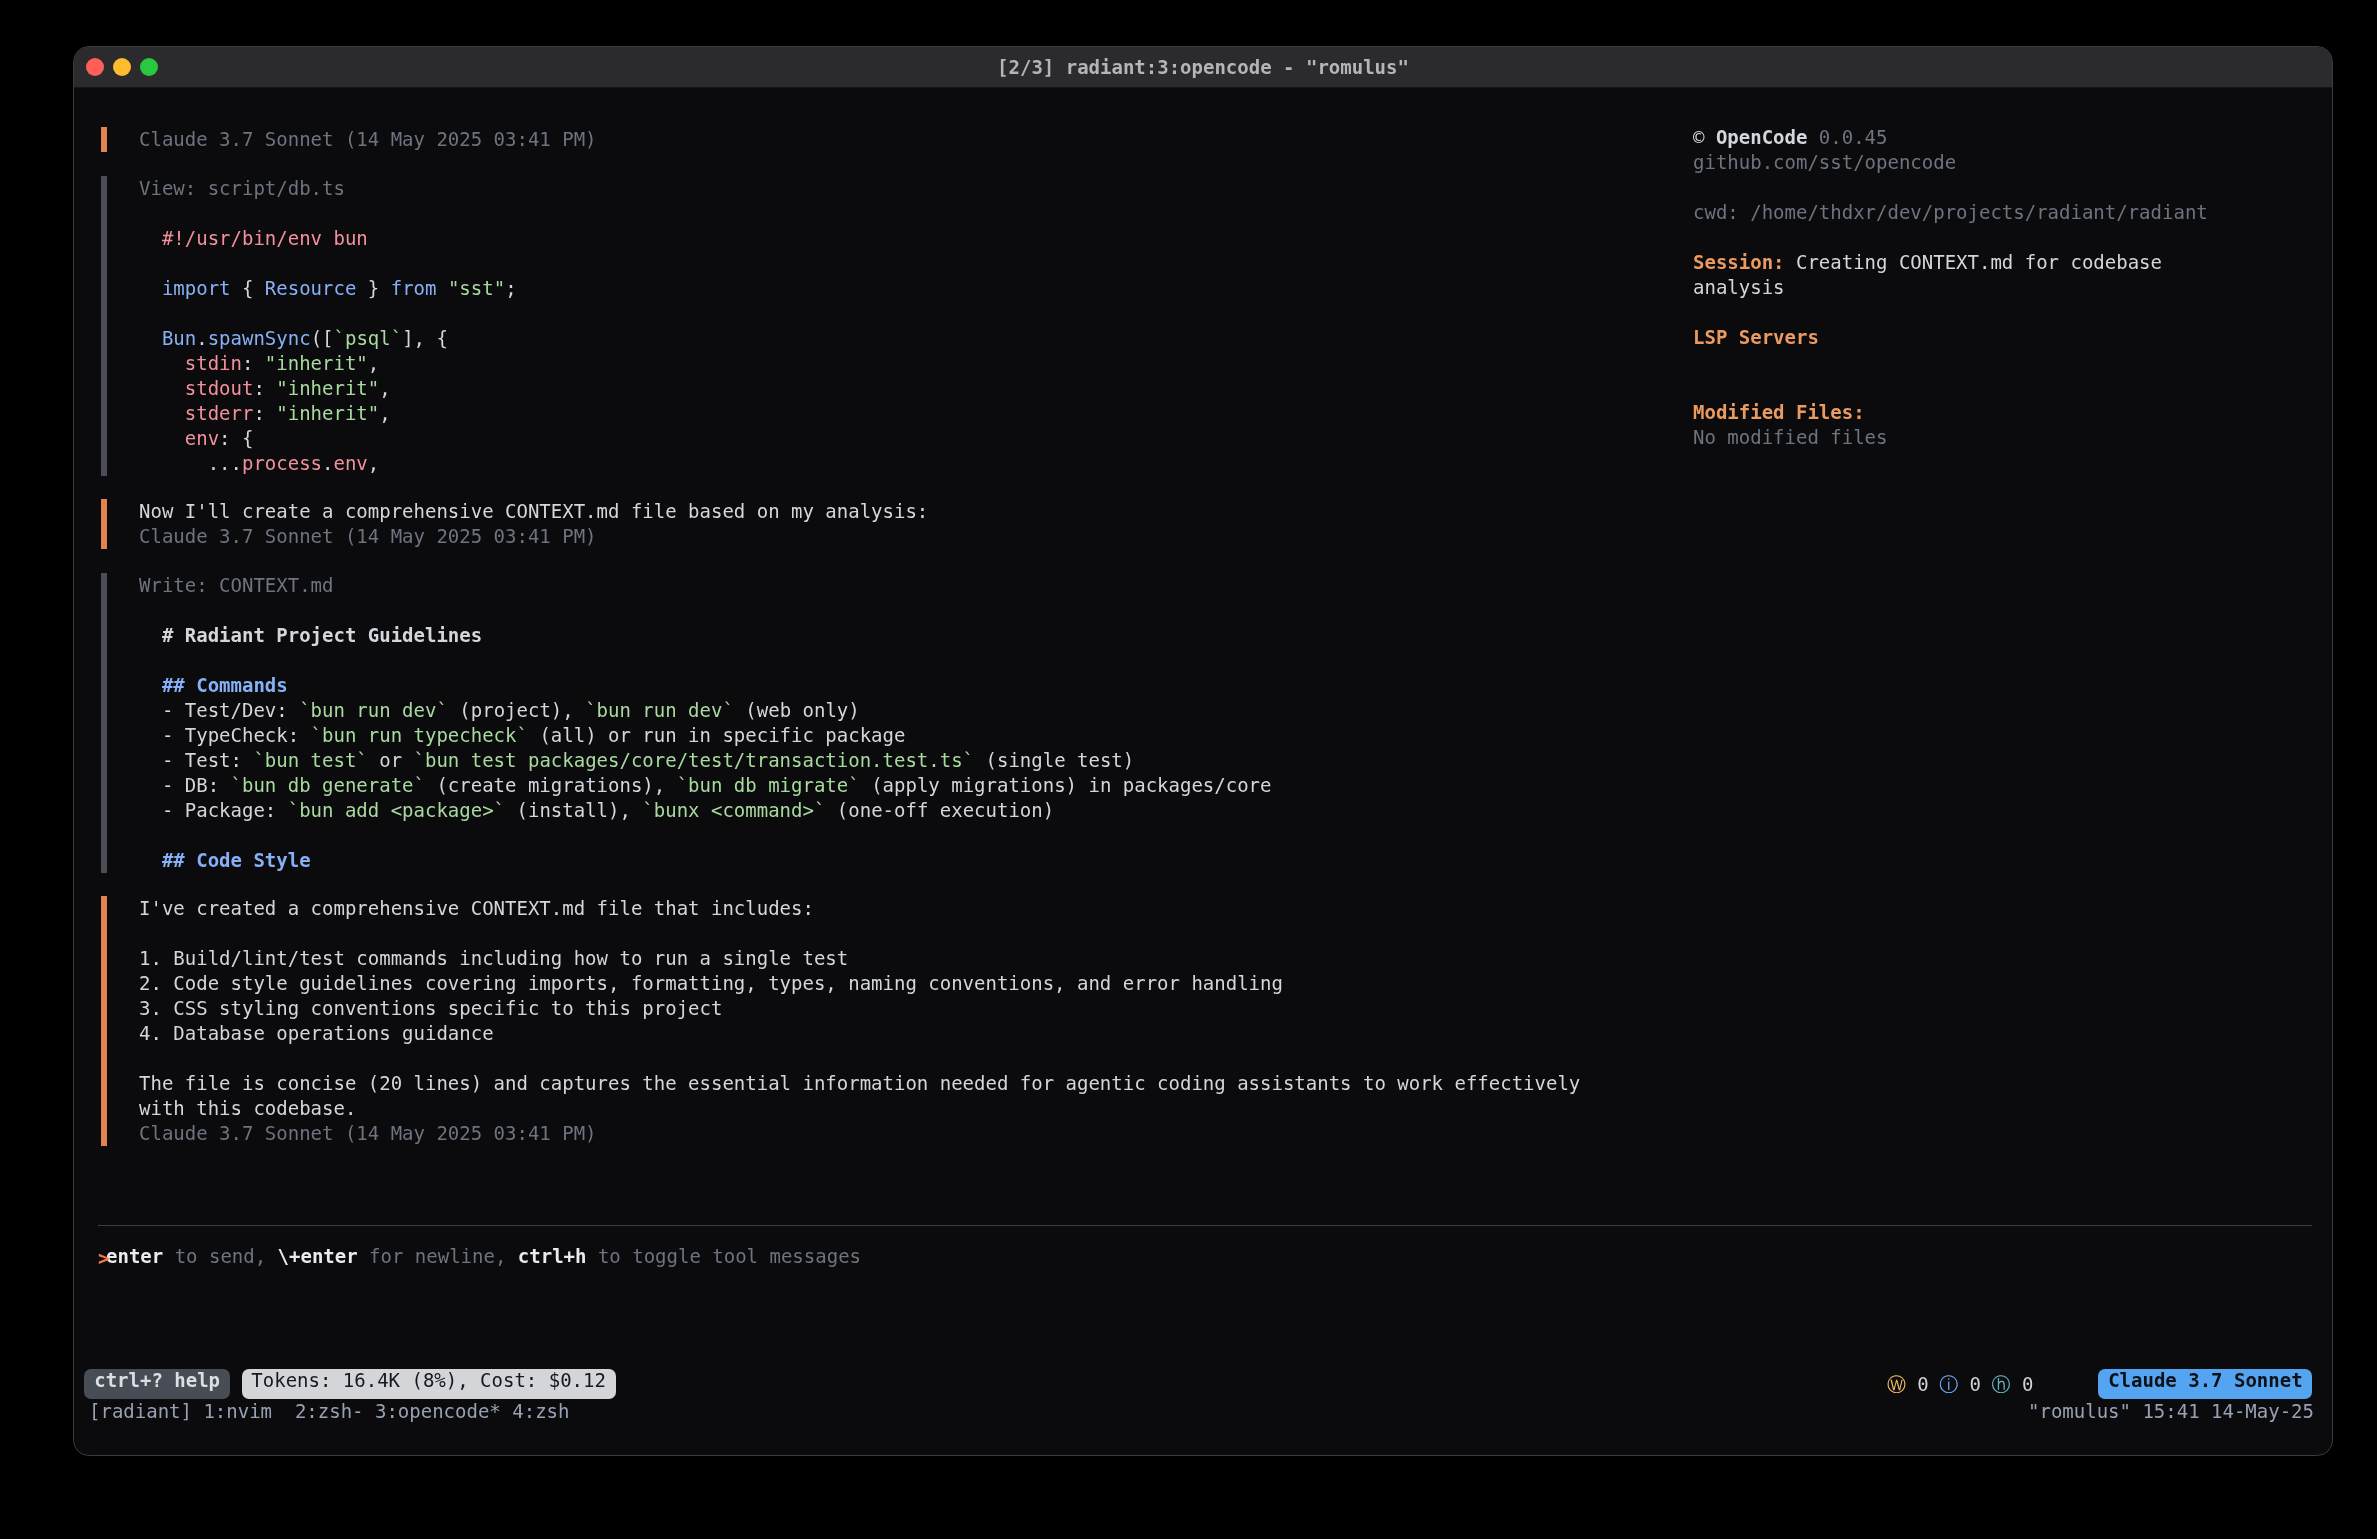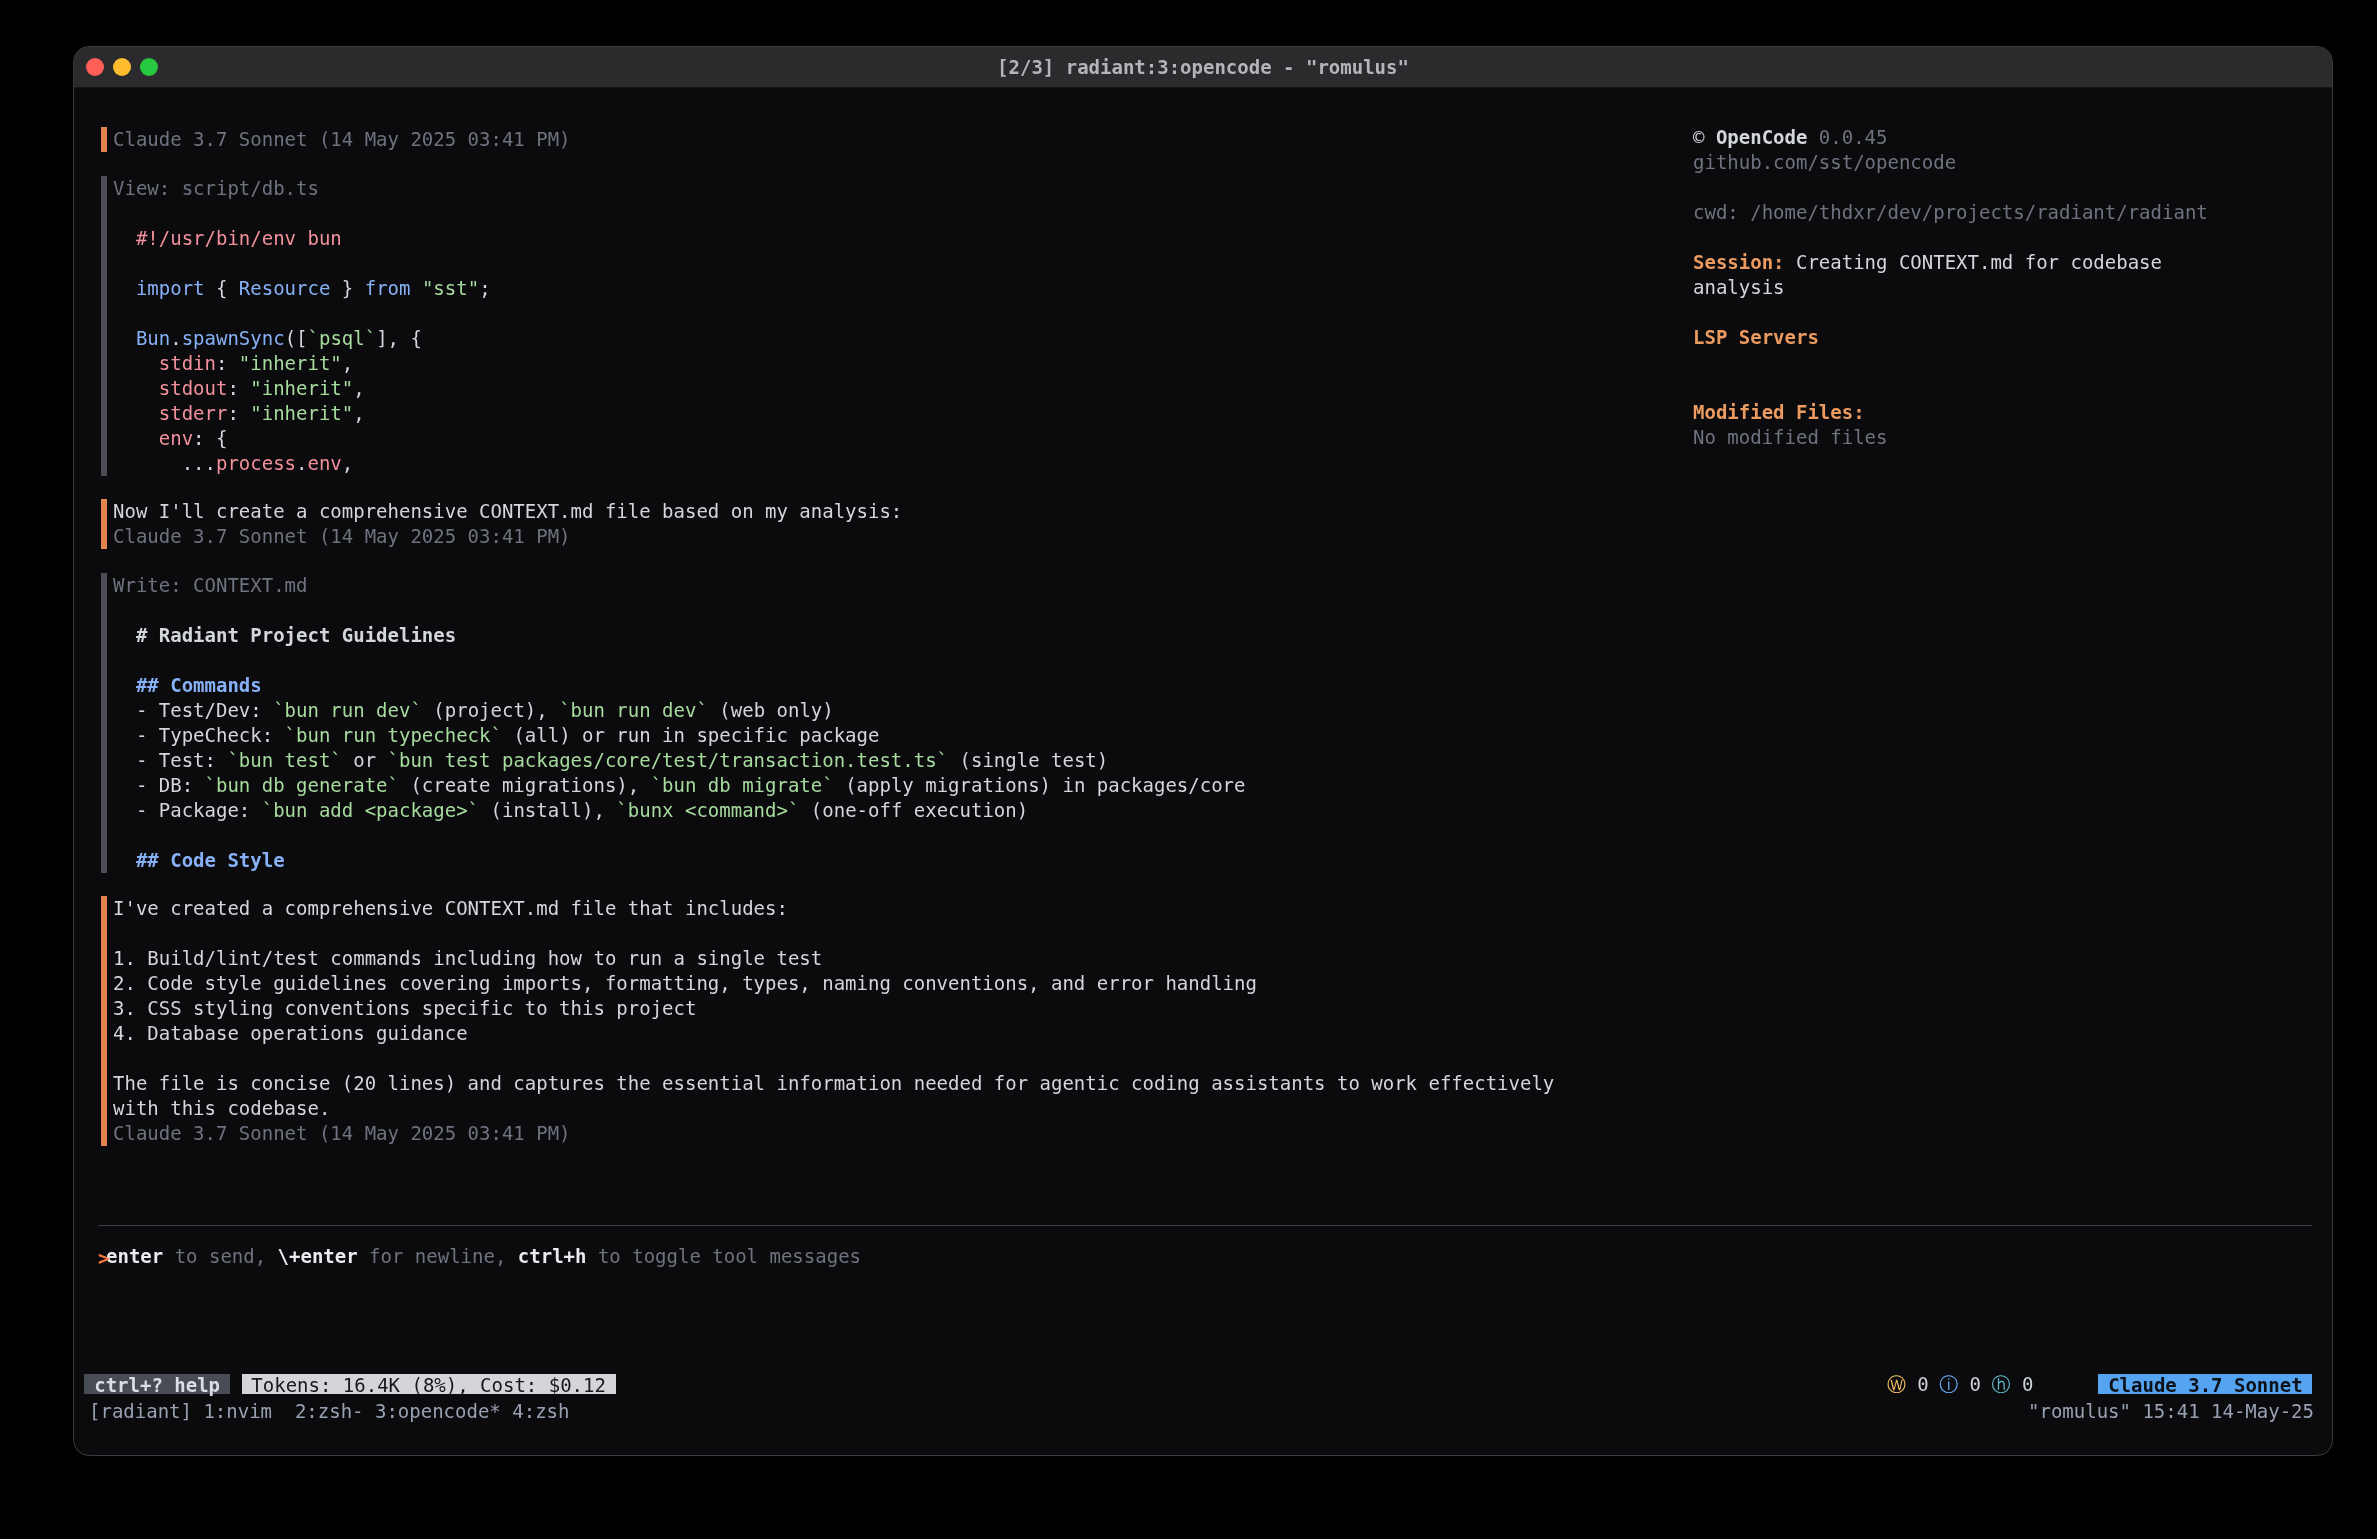--- a/index.html
+++ b/index.html
@@ -24,33 +24,33 @@
   .light--red{background:#ff5f57}.light--yellow{background:#febc2e}.light--green{background:#28c840}
   .title{position:absolute;left:0;right:0;text-align:center;font-size:19px;font-weight:bold;color:#b3b5ba;}
 
   .terminal{position:relative;height:1366px;font-size:19px;line-height:25px;}
   .line{white-space:pre;min-height:25px;}
   .s-fg{color:var(--fg)} .s-muted{color:var(--muted)} .s-blue{color:var(--blue)}
   .s-green{color:var(--green)} .s-red{color:var(--red)} .s-accent{color:var(--accent)}
   .s-hintkey{color:var(--hintkey)} .s-tmux{color:var(--tmux)} .s-b{font-weight:bold}
 
   .chat{position:absolute;left:27px;top:39px;width:1618px;}
-  .block{border-left:6.5px solid var(--message-bar);padding-left:6px;margin-bottom:23.5px;}
+  .block{border-left:6.5px solid var(--message-bar);padding-left:32px;margin-bottom:23.5px;}
   .block--tool{border-left-color:var(--tool-border);}
 
   .sidebar{position:absolute;left:1619px;top:37px;width:620px;}
 
   .composer-hint{position:absolute;left:24px;top:1156px;margin-left:8px;}
   .separator{position:absolute;left:24px;right:19.6px;top:1137px;height:0;border-top:1.3px solid #3a3d45;}
   .prompt-row{position:absolute;left:24px;top:1158px;display:flex;height:25px;}
   .prompt-symbol{color:var(--accent-bright);font-weight:bold;}
   .prompt-input{margin-left:11.7px;width:1566px;height:25px;}
 
   .statusbar{position:absolute;left:0;right:0;top:1285px;height:22px;display:flex;align-items:center;}
-  .badge{display:inline-block;height:20px;line-height:23px;padding:0 9.8px;white-space:pre;}
+  .badge{display:inline-block;height:30px;line-height:23px;padding:0 9.8px;white-space:pre;border-radius:7px;}
   .badge--help{margin-left:10.4px;background:var(--help-badge-bg);color:#dbdee4;font-weight:bold;}
   .badge--tokens{margin-left:11.7px;background:var(--tokens-badge-bg);color:#17181e;text-align:center;}
   .status-right{margin-left:auto;display:flex;align-items:center;margin-right:19.6px;}
   .diags{display:flex;align-items:center;gap:10.4px;margin-right:21px;}
   .diag{white-space:pre;}
   .diag-warn{color:var(--warn)} .diag-info{color:var(--info)} .diag-hint{color:var(--hint)}
   .diag-count{color:#ced2d9}
   .badge--model{background:var(--model-badge-bg);color:#0d1118;font-weight:bold;margin-left:44px;}
 
   .tmuxbar{position:absolute;left:0;right:0;top:1311px;height:25px;line-height:25px;display:flex;

